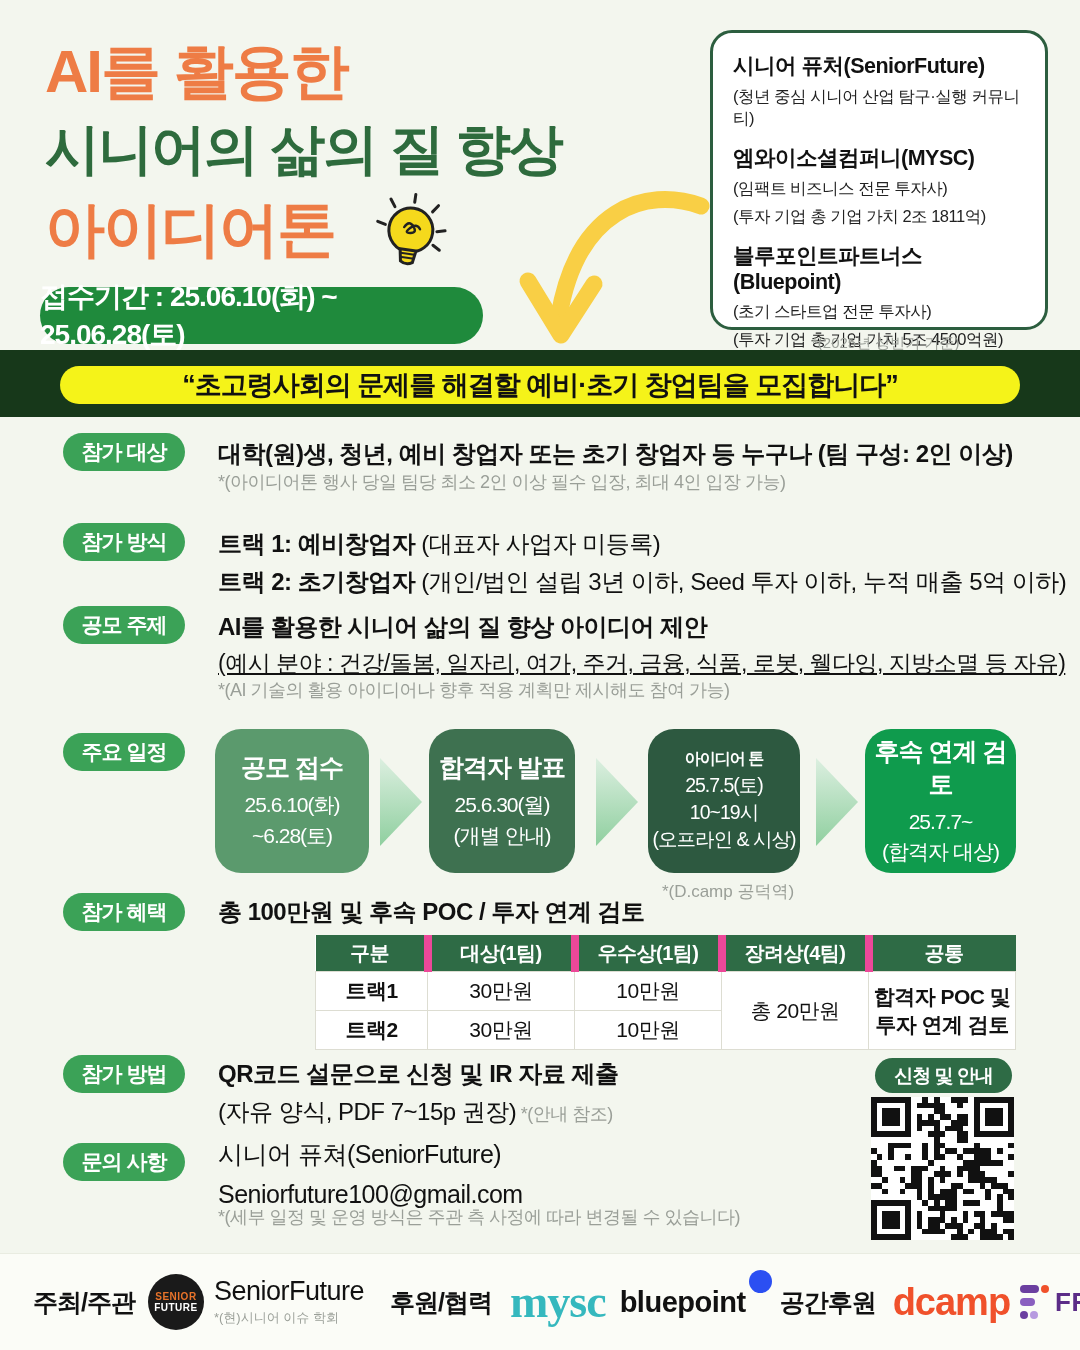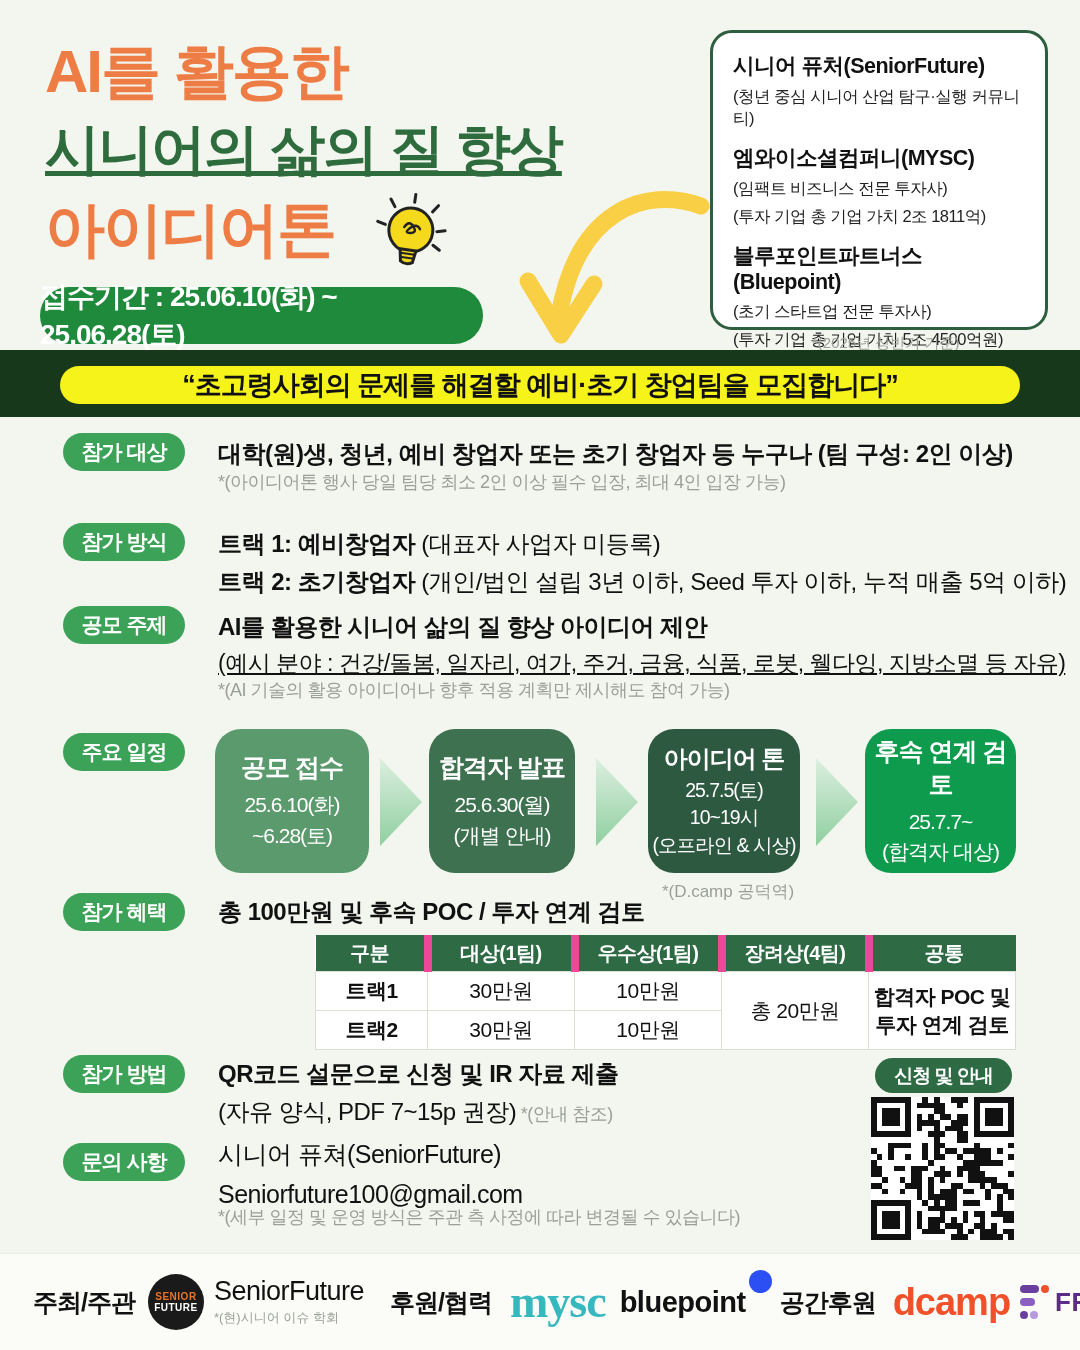--- a/index.html
+++ b/index.html
@@ -2,21 +2,21 @@
 <html style="--bg: #f3f6ee; --orange: #ee7c45; --green-title: #2e6b3d; --pill-green: #1f8a3c; --band-green: #17381a; --banner-yellow: #f5f319; --badge-green: #3ba257; --box-border: #2c5e3f; --gray-note: #9a9f98; --sched1: #5b9a6d; --sched2: #3e7150; --sched3: #2d5940; --sched4: #0f9b4d; --table-green: #2e6b45; --arrow-yellow: #f9cf45; --mysc: #35b8be; --bp-dot: #2b4ff2; --dcamp: #f0512b; --front1: #5b2c87;"><head>
 <meta charset="utf-8">
 <style>
   html,body{margin:0;padding:0;}
   body{font-family:"Liberation Sans","DejaVu Sans",sans-serif;background:#888;}
   #poster{position:relative;width:1080px;height:1350px;background:var(--bg,#f3f6ee);overflow:hidden;margin:0 auto;}
 
   
   .title-line{position:absolute;left:45px;font-weight:800;letter-spacing:-2px;line-height:1;text-align:right;}
   .t1{top:42px;font-size:60px;color:var(--orange);}
-  .t2{top:122px;font-size:55px;color:var(--green-title);text-decoration:underline;}
+  .t2{top:122px;font-size:55px;color:var(--green-title);}
   .t3{top:200px;font-size:60px;color:var(--orange);}
   .bulb{position:absolute;left:362px;top:188px;}
   .period-pill{position:absolute;left:40px;top:287px;width:443px;height:57px;background:var(--pill-green);
     border-radius:30px;color:#fff;font-weight:800;font-size:28px;display:flex;align-items:center;justify-content:center;letter-spacing:-1px;}
   .hero-arrow{position:absolute;left:505px;top:178px;}
 
   .partners-box{position:absolute;left:710px;top:30px;width:338px;height:300px;background:#fff;
     border:3px solid var(--box-border);border-radius:22px;padding:18px 20px;box-sizing:border-box;}
   .partner-name{font-weight:800;font-size:21.5px;color:#111;margin-top:13px;letter-spacing:-0.5px;}
   .partner-name:first-child{margin-top:0;}
@@ -38,21 +38,21 @@
   .note{font-size:18px;color:var(--gray-note);font-weight:400;}
 
   
   .sched-box{position:absolute;top:729px;height:144px;border-radius:26px;color:#fff;text-align:center;
     display:flex;flex-direction:column;align-items:center;justify-content:center;box-sizing:border-box;}
   .sched-title{font-weight:800;font-size:25px;margin-bottom:6px;letter-spacing:-1px;}
   .sched-line{font-size:21px;line-height:1.45;letter-spacing:-1px;}
   .s1{left:215px;width:154px;background:var(--sched1);}
   .s2{left:429px;width:146px;background:var(--sched2);}
   .s3{left:648px;width:152px;background:var(--sched3);}
-  .s3 .sched-title{font-size:24px;margin-bottom:2px;}
+  .s3 .sched-title{font-size:16px;margin-bottom:2px;}
   .s3 .sched-line{font-size:19.5px;line-height:1.4;}
   .s4{left:865px;width:151px;background:var(--sched4);}
   .sched-arrow{position:absolute;top:758px;}
   .a1{left:380px;} .a2{left:596px;} .a3{left:816px;}
   .sched-note{position:absolute;left:648px;top:880px;width:160px;text-align:center;font-size:17px;color:var(--gray-note);}
 
   
   .benefit-table{position:absolute;left:315px;top:935px;width:700px;border-collapse:collapse;table-layout:fixed;background:#fff;}
   .benefit-table th{background:var(--table-green);color:#fff;font-weight:700;font-size:20px;height:34px;
     border-right:8px solid #ec4899;letter-spacing:-0.5px;}

